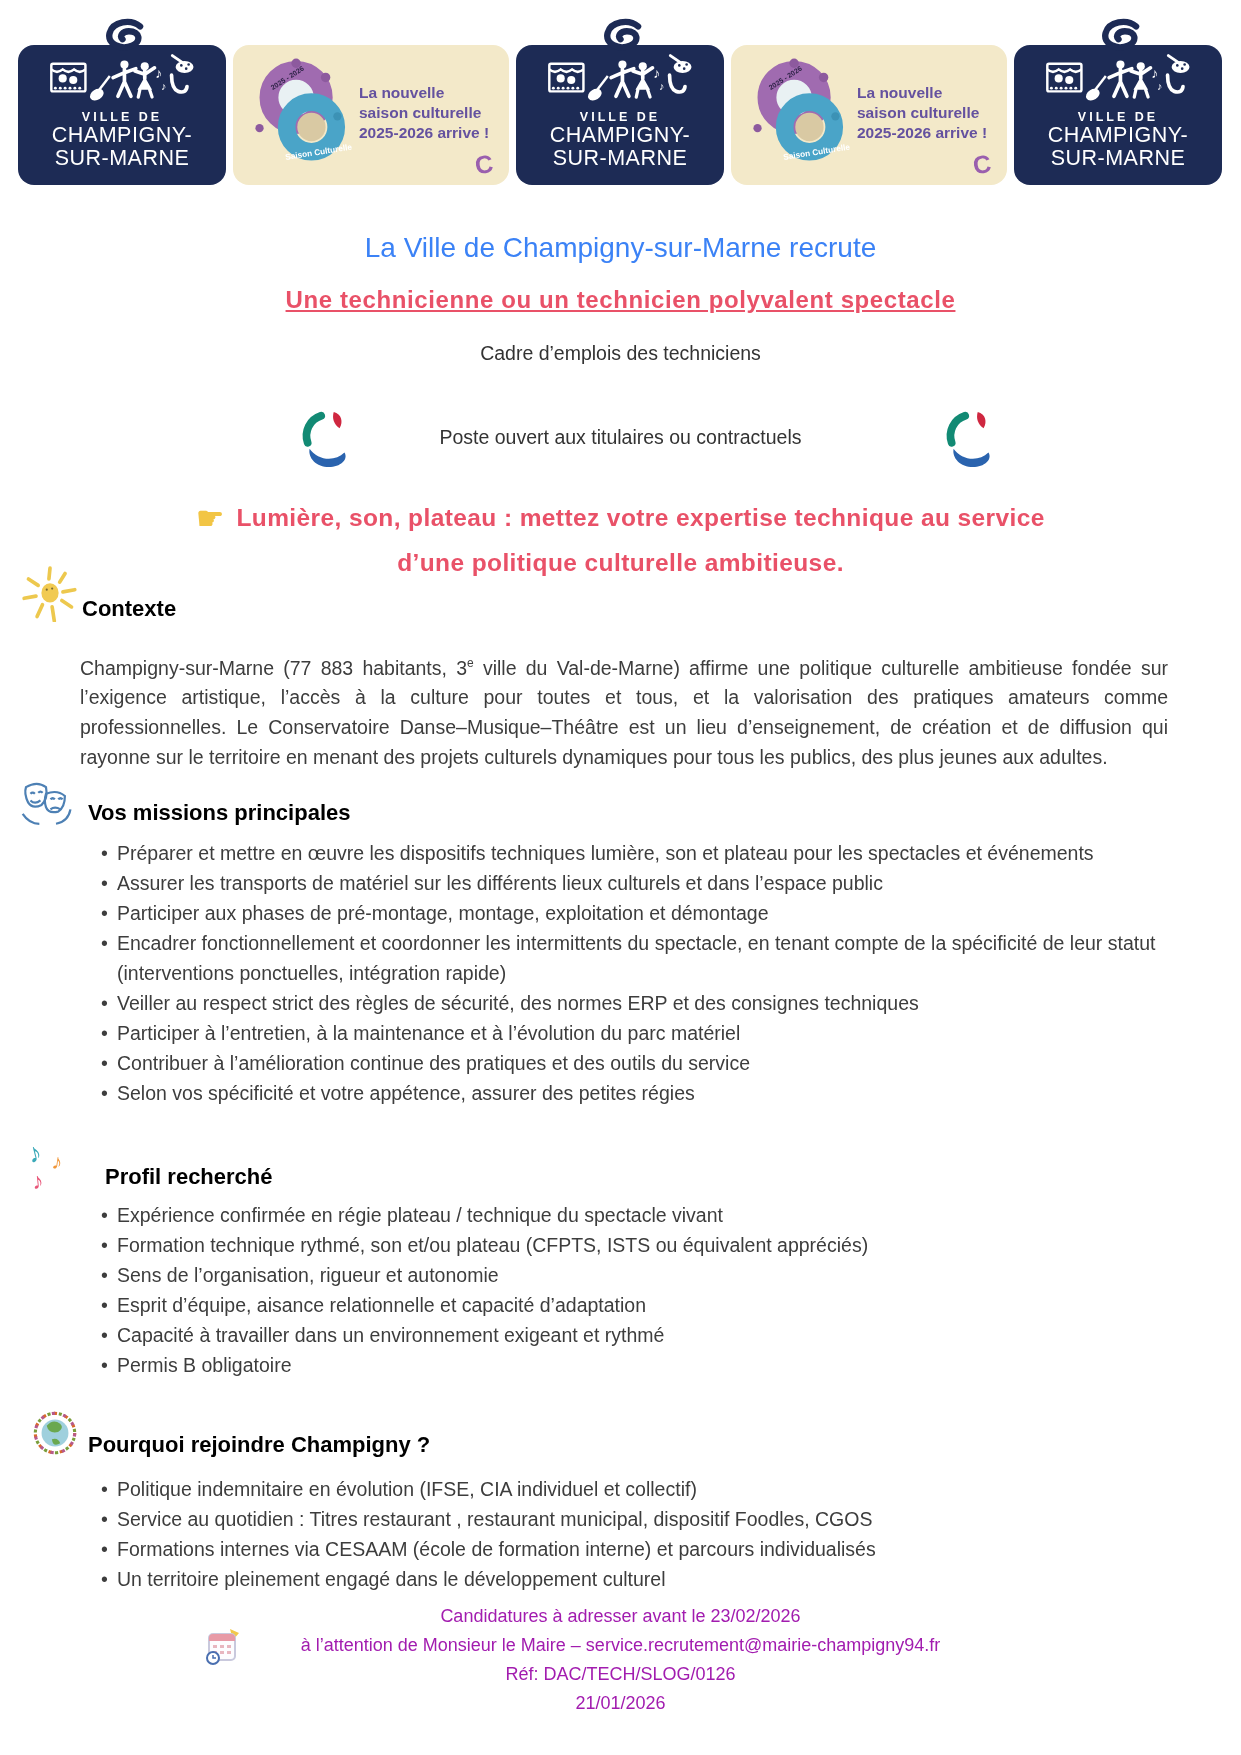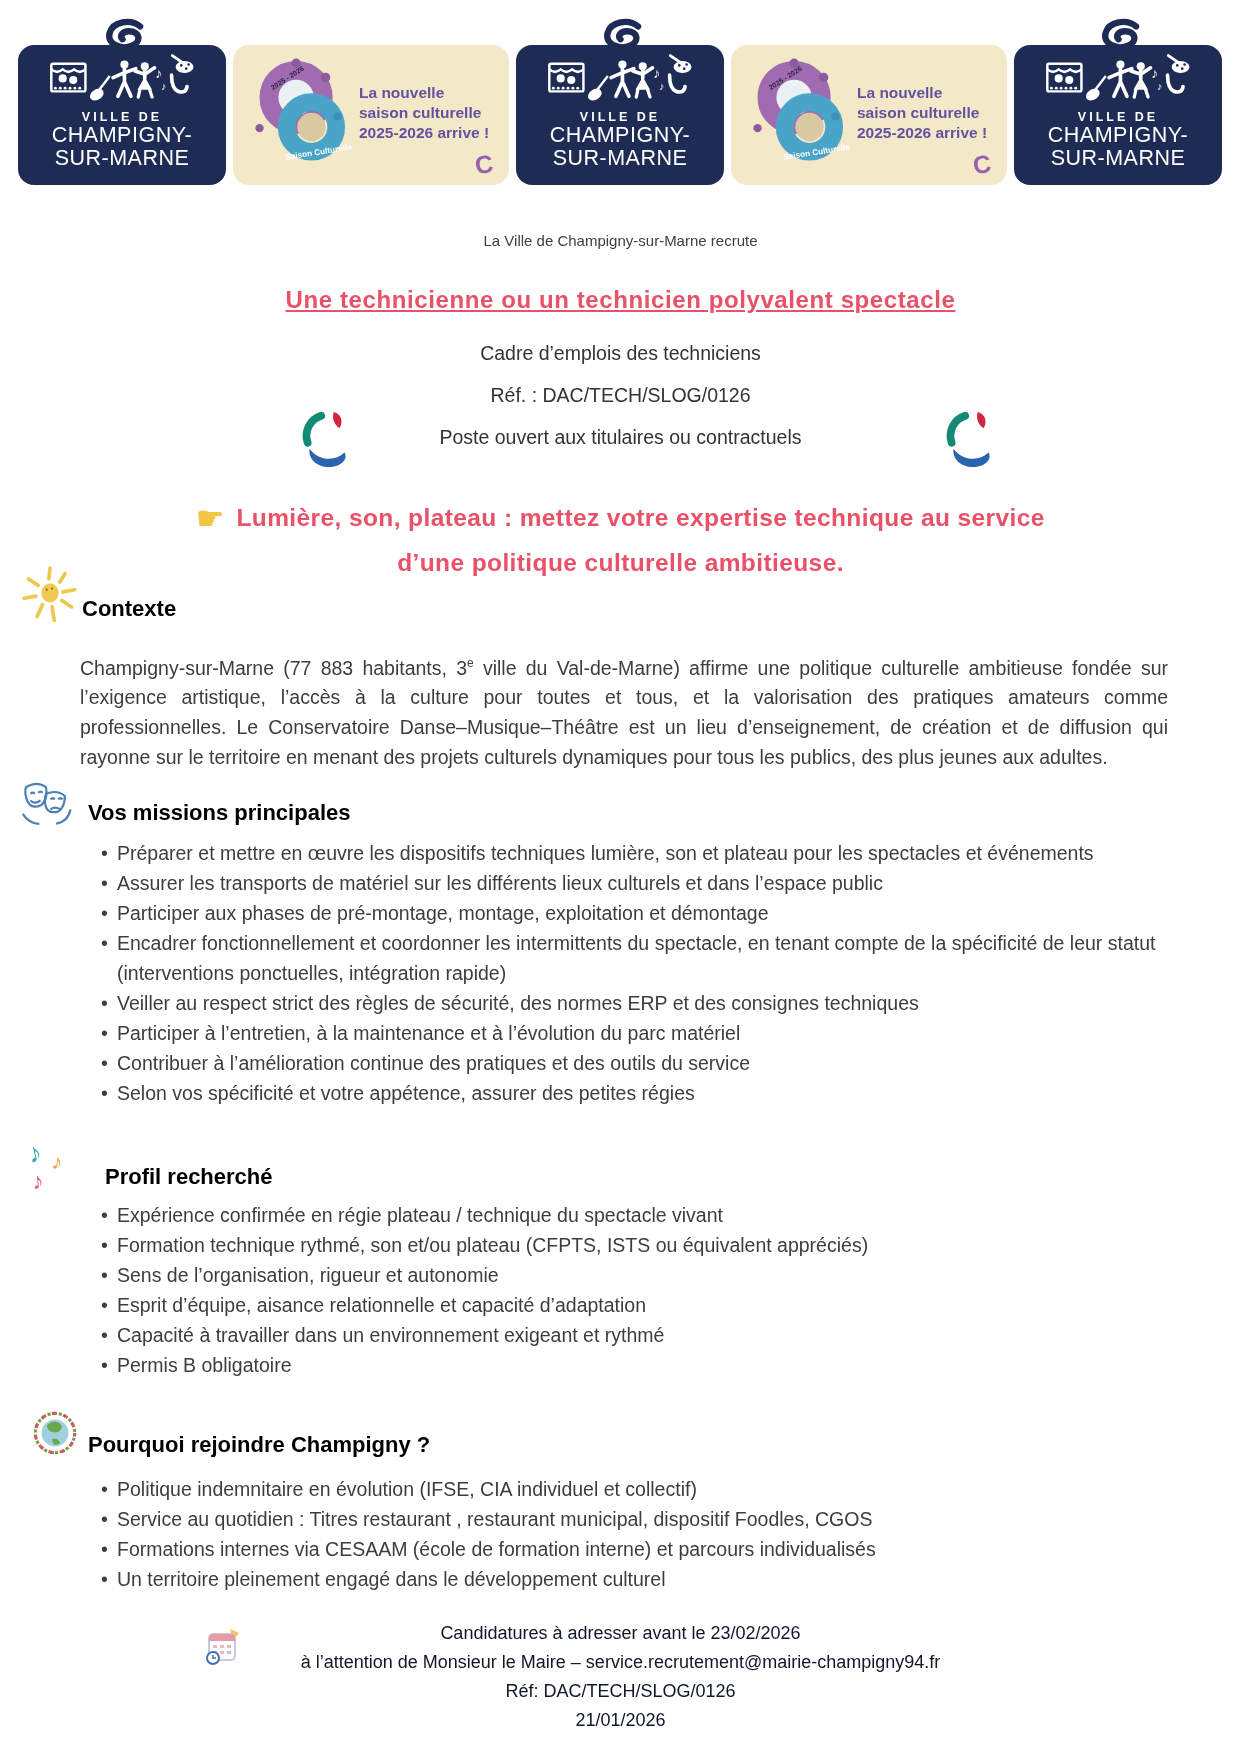--- a/index.html
+++ b/index.html
@@ -17,21 +17,21 @@
   .city-line1{font-size:12.5px;letter-spacing:3px;font-weight:bold;line-height:1.15;}
   .city-line2,.city-line3{font-size:21.5px;font-weight:normal;letter-spacing:.5px;line-height:1.05;}
   .wheel{position:absolute;left:10px;top:10px;}
   .season-text{position:absolute;left:126px;top:38px;color:#64519f;
                font-weight:bold;font-size:15.5px;line-height:1.3;}
   .season-badge{position:absolute;right:16px;bottom:6px;color:#9a5fae;
                 font-weight:bold;font-size:25px;transform:rotate(-8deg);}
 
   
   .cline{position:absolute;left:0;width:100%;text-align:center;}
-  .recruits{top:232px;font-size:15px;color:#404040;}
+  .recruits{top:232px;font-size:28px;color:#3b82f6;}
   .job-title{top:286px;font-size:24px;font-weight:800;color:#e95168;letter-spacing:.6px;text-decoration:underline;}
   .cadre{top:342px;font-size:19.5px;color:#333;}
   .refline{top:384px;font-size:19.5px;color:#333;}
   .poste{top:426px;font-size:19.5px;color:#333;}
   .swirl{position:absolute;top:405px;}
   .swirl.left{left:298px;} .swirl.right{left:942px;}
 
   .tagline{position:absolute;top:496px;left:0;width:100%;text-align:center;
            color:#e95168;font-weight:800;font-size:24.5px;line-height:44px;letter-spacing:.4px;}
   .pointer{color:#f2c545;font-size:31px;vertical-align:-3px;margin-right:12px;}
@@ -59,21 +59,21 @@
   .blist{position:absolute;left:100px;width:1070px;margin:0;padding:0;list-style:none;
          font-size:19.5px;line-height:30px;color:#3d3d3d;}
   .blist li{position:relative;padding-left:17px;margin:0;}
   .blist li::before{content:"•";position:absolute;left:1px;top:0;}
   .l-missions{top:838px;}
   .l-profil{top:1200px;}
   .l-pourquoi{top:1474px;}
 
   
   .footer{position:absolute;top:1602px;left:0;width:100%;text-align:center;
-          font-size:18px;line-height:29px;color:#0f172a;margin-top:17px;}
+          font-size:18px;line-height:29px;color:#a21caf;}
   .icon-calendar{position:absolute;left:203px;top:1626px;}
 </style>
 </head>
 <body>
 
 <div class="page">
 
   <div class="banner">
 
     <div class="tile navy">
@@ -252,21 +252,20 @@
       </div>
       <div class="city-line1">VILLE DE</div>
       <div class="city-line2">CHAMPIGNY-</div>
       <div class="city-line3">SUR-MARNE</div>
     </div>
   </div>
 
   <div class="cline recruits">La Ville de Champigny-sur-Marne recrute</div>
   <div class="cline job-title">Une technicienne ou un technicien polyvalent spectacle</div>
   <div class="cline cadre">Cadre d’emplois des techniciens</div>
-  <div class="cline refline">Réf. : DAC/TECH/SLOG/0126</div>
   <div class="cline poste">Poste ouvert aux titulaires ou contractuels</div>
 
   <span class="swirl left">
     <svg width="58" height="66" viewBox="0 0 60 62">
       <path d="M24 8 C12 12 6 24 10 36" stroke="#128a74" stroke-width="8" fill="none" stroke-linecap="round"></path>
       <path d="M37 4 C45 6 47 14 43 21 C37 17 35 10 37 4 Z" fill="#cf2740"></path>
       <path d="M12 42 C20 54 38 56 48 46 C52 52 46 60 34 61 C20 62 10 52 12 42 Z" fill="#2a63ae"></path>
     </svg>
   </span>
   <span class="swirl right">

